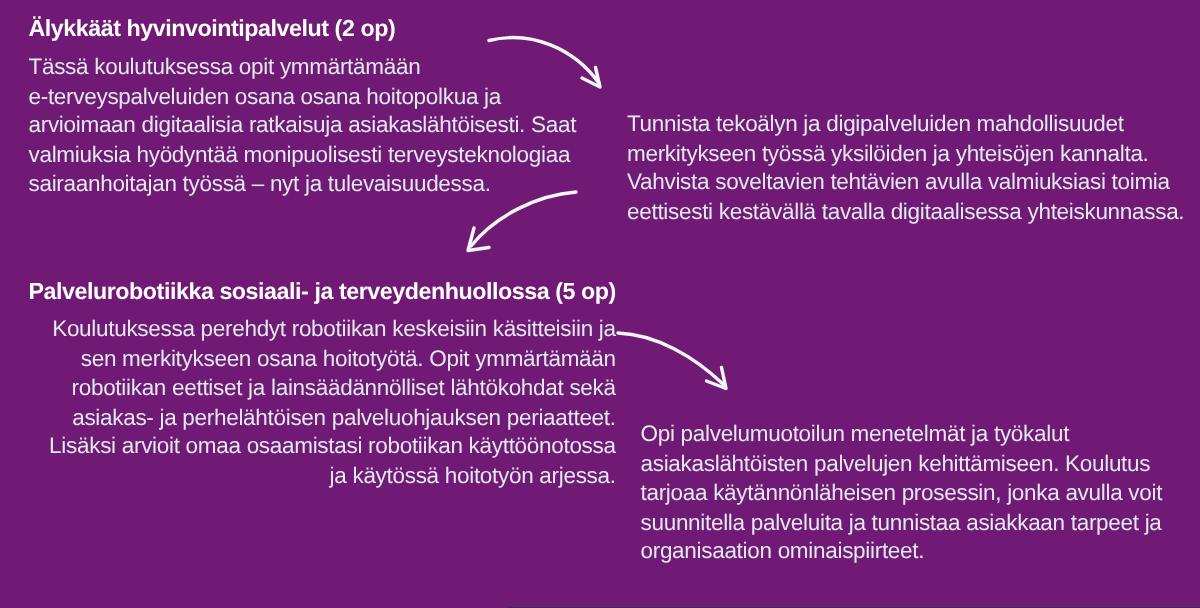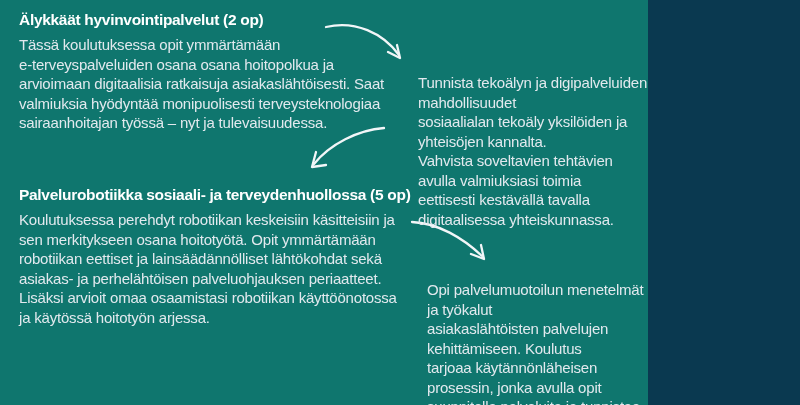--- a/index.html
+++ b/index.html
@@ -2,23 +2,23 @@
 <html><head>
 <meta charset="utf-8">
 <style>
   html, body {
     margin: 0;
     padding: 0;
     background: #0a3950;
   }
   .canvas {
     position: relative;
-    width: 648px;
+    width: 800px;
     height: 405px;
-    background: #0f766e;
+    background: #701a75;
     overflow: hidden;
     font-family: "Liberation Sans", sans-serif;
   }
   .arrows-layer {
     position: absolute;
     left: 0;
     top: 0;
     width: 800px;
     height: 405px;
     pointer-events: none;
@@ -46,21 +46,21 @@
     margin: 0;
     color: #e2e9ee;
     font-size: 15px;
     font-weight: 400;
     line-height: 19.5px;
     letter-spacing: -0.2px;
     white-space: pre-line;
   }
   .block-1 { left: 19px;  top: 10px;  }
   .block-2 { left: 418px; top: 73px;  }
-  .block-3 { left: 19px;  top: 185px; }
+  .block-3 { left: 19px;  top: 185px; text-align: right; }
   .block-4 { left: 427px; top: 280px; }
 </style>
 </head>
 <body>
 
 <div class="canvas">
 
   <svg class="arrows-layer" viewBox="0 0 800 405" xmlns="http://www.w3.org/2000/svg">
 
     <g>
@@ -83,36 +83,36 @@
     <h3>Älykkäät hyvinvointipalvelut (2 op)</h3>
     <p>Tässä koulutuksessa opit ymmärtämään
 e-terveyspalveluiden osana osana hoitopolkua ja
 arvioimaan digitaalisia ratkaisuja asiakaslähtöisesti. Saat
 valmiuksia hyödyntää monipuolisesti terveysteknologiaa
 sairaanhoitajan työssä – nyt ja tulevaisuudessa.</p>
   </div>
 
   <div class="block block-2">
     <p>Tunnista tekoälyn ja digipalveluiden mahdollisuudet
-sosiaalialan tekoäly yksilöiden ja yhteisöjen kannalta.
+merkitykseen työssä yksilöiden ja yhteisöjen kannalta.
 Vahvista soveltavien tehtävien avulla valmiuksiasi toimia
 eettisesti kestävällä tavalla digitaalisessa yhteiskunnassa.</p>
   </div>
 
   <div class="block block-3">
     <h3>Palvelurobotiikka sosiaali- ja terveydenhuollossa (5 op)</h3>
     <p>Koulutuksessa perehdyt robotiikan keskeisiin käsitteisiin ja
 sen merkitykseen osana hoitotyötä. Opit ymmärtämään
 robotiikan eettiset ja lainsäädännölliset lähtökohdat sekä
 asiakas- ja perhelähtöisen palveluohjauksen periaatteet.
 Lisäksi arvioit omaa osaamistasi robotiikan käyttöönotossa
 ja käytössä hoitotyön arjessa.</p>
   </div>
 
   <div class="block block-4">
     <p>Opi palvelumuotoilun menetelmät ja työkalut
 asiakaslähtöisten palvelujen kehittämiseen. Koulutus
-tarjoaa käytännönläheisen prosessin, jonka avulla opit
+tarjoaa käytännönläheisen prosessin, jonka avulla voit
 suunnitella palveluita ja tunnistaa asiakkaan tarpeet ja
 organisaation ominaispiirteet.</p>
   </div>
 
 </div>
 
 </body></html>

